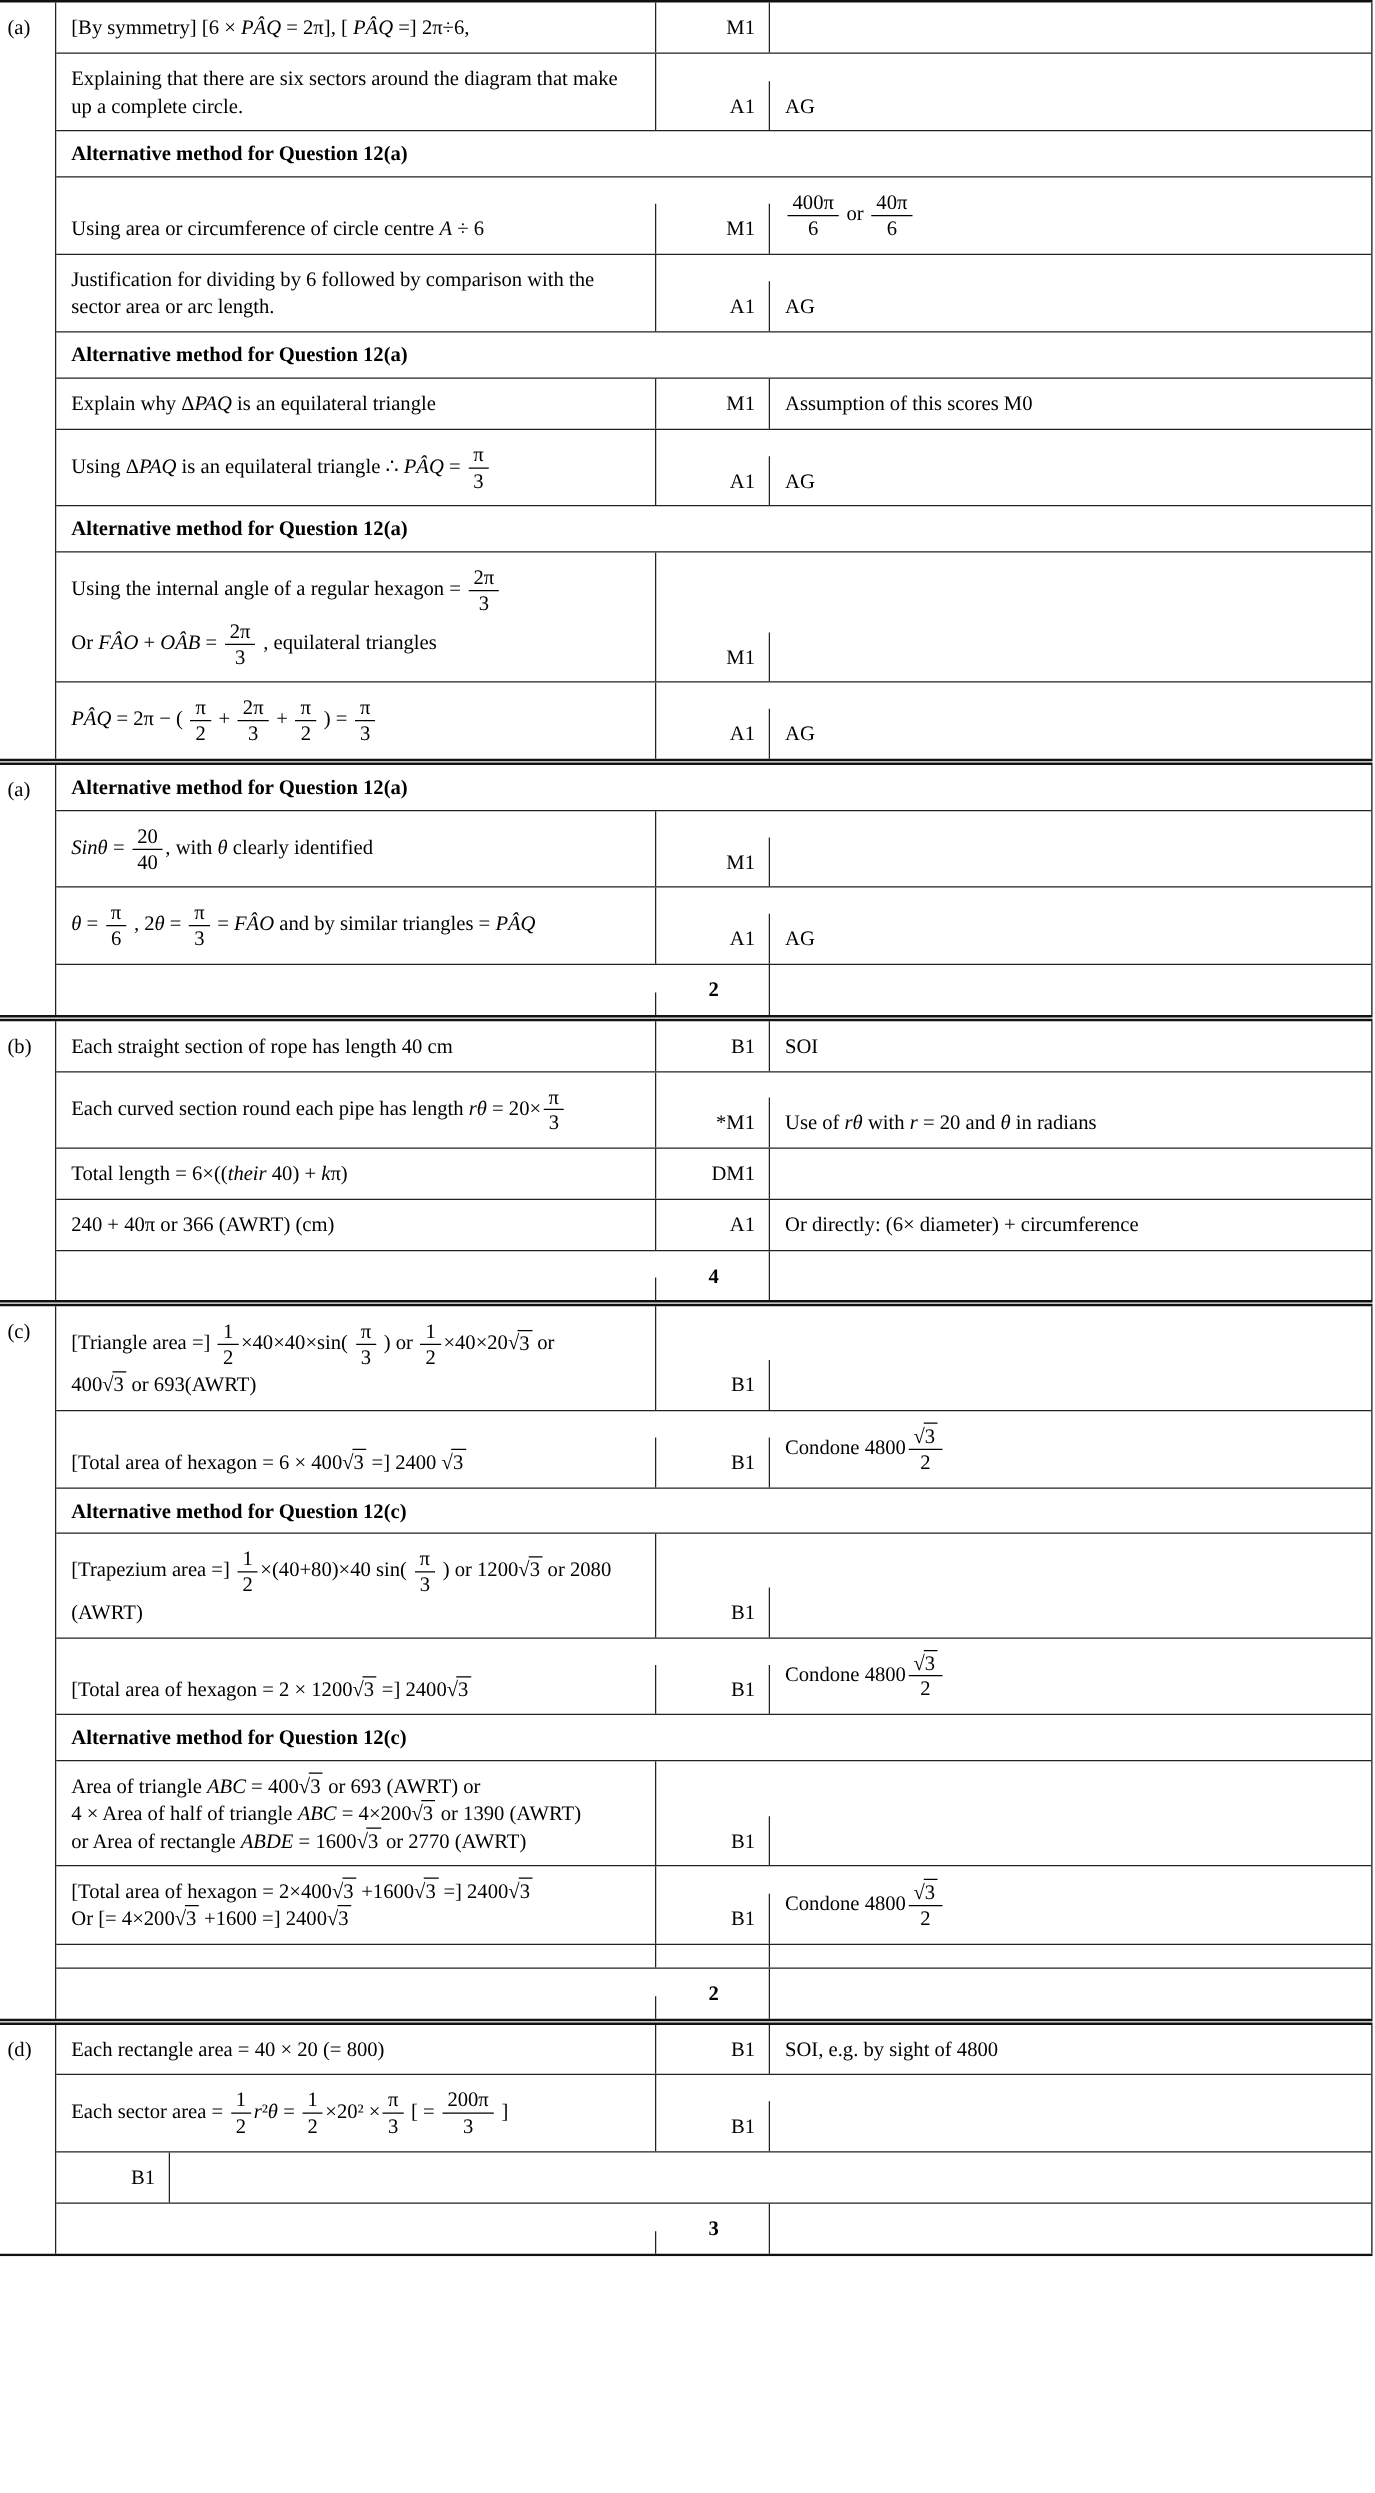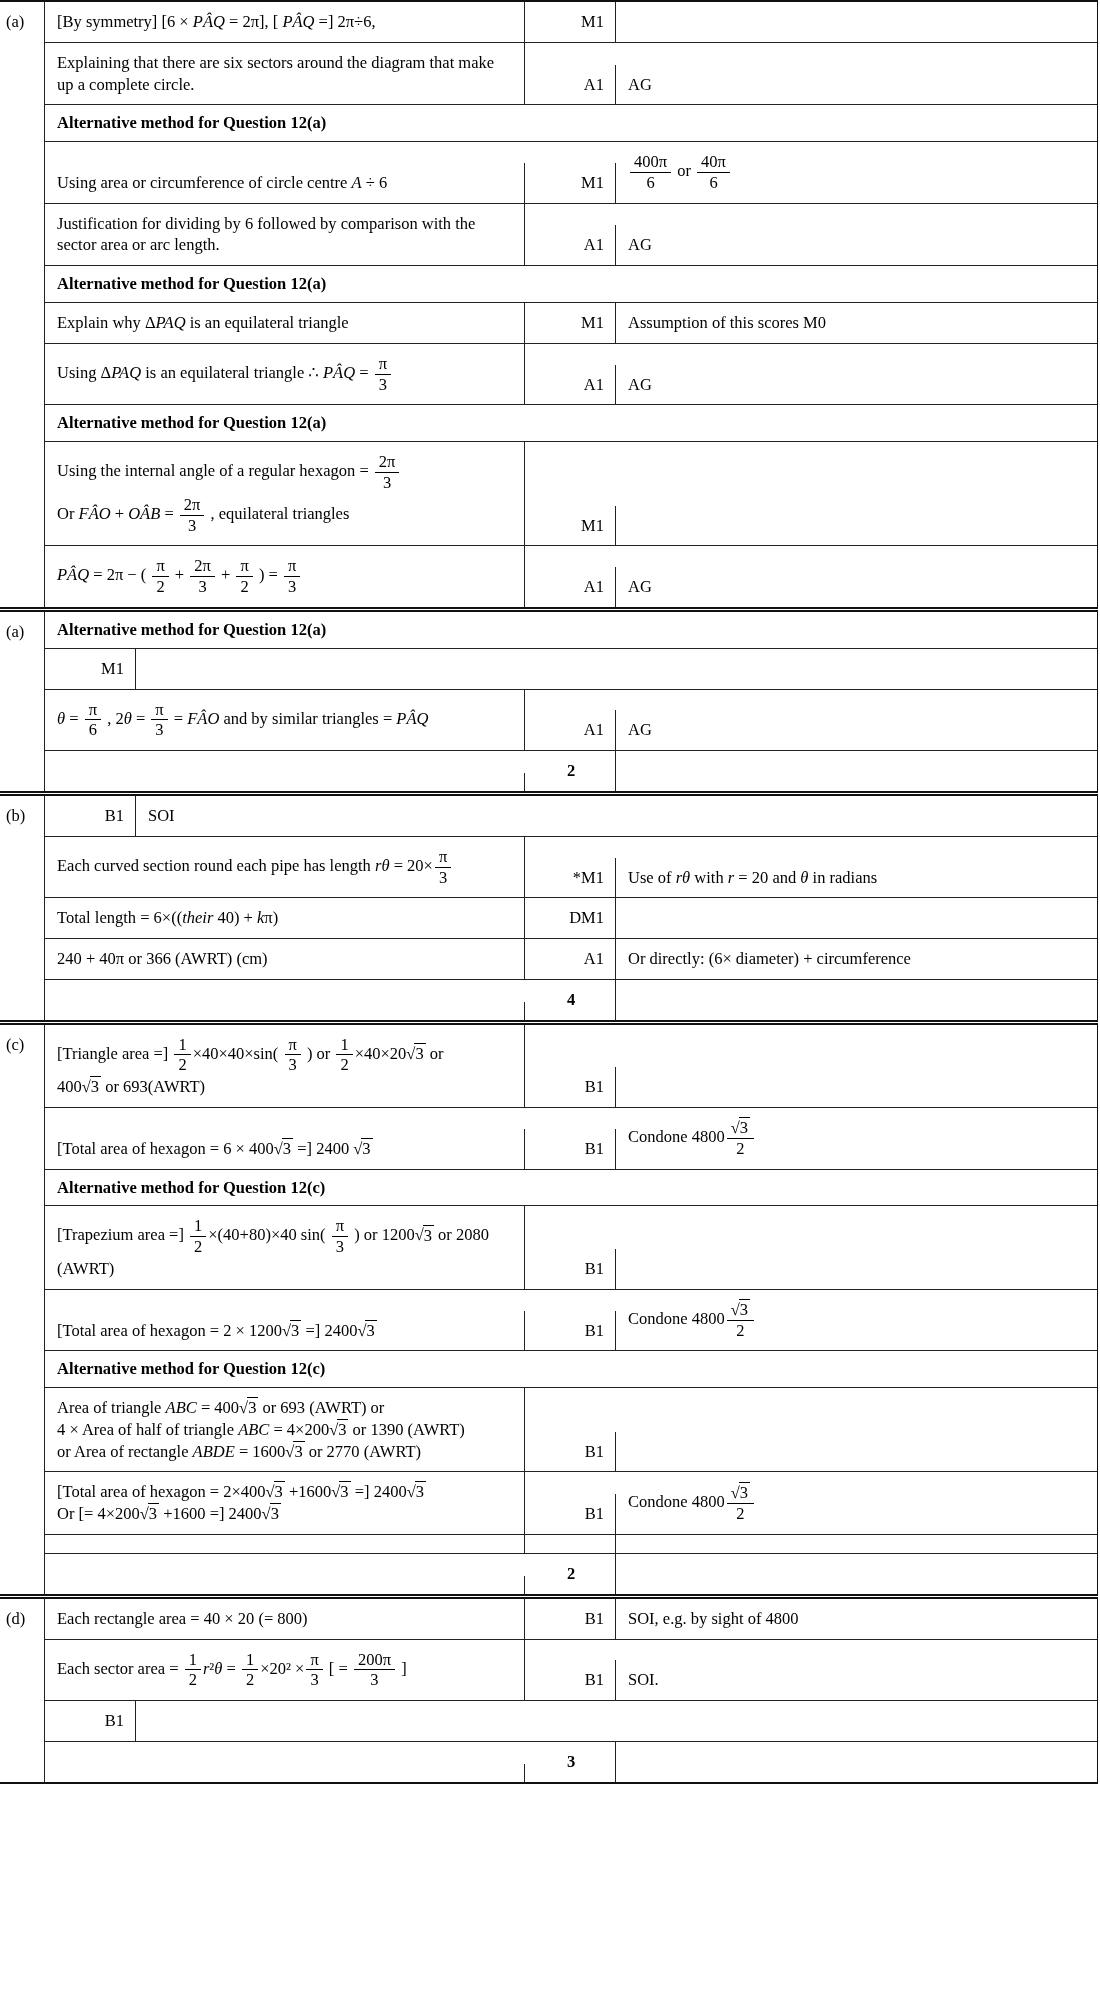--- a/index.html
+++ b/index.html
@@ -103,39 +103,41 @@
         </div>
       </div>
     </div>
     <div class="section">
       <div class="part-col">(a)</div>
       <div class="rows">
         <div class="row header-row">
           <div class="cell">Alternative method for Question 12(a)</div>
         </div>
         <div class="row">
+          <div class="cell desc"><i>Sin</i><i>θ</i> = <span class="frac"><span class="num">20</span><span class="den">40</span></span>, with <i>θ</i> clearly identified</div>
           <div class="cell mark">M1</div>
           <div class="cell guid"></div>
         </div>
         <div class="row">
           <div class="cell desc"><i>θ</i> = <span class="frac"><span class="num">π</span><span class="den">6</span></span> , 2<i>θ</i> = <span class="frac"><span class="num">π</span><span class="den">3</span></span> = <i>FÂO</i> and by similar triangles = <i>PÂQ</i></div>
           <div class="cell mark">A1</div>
           <div class="cell guid">AG</div>
         </div>
         <div class="row total-row">
           <div class="cell desc"></div>
           <div class="cell mark">2</div>
           <div class="cell guid"></div>
         </div>
       </div>
     </div>
     <div class="section">
       <div class="part-col">(b)</div>
       <div class="rows">
         <div class="row">
+          <div class="cell desc">Each straight section of rope has length 40 cm</div>
           <div class="cell mark">B1</div>
           <div class="cell guid">SOI</div>
         </div>
         <div class="row">
           <div class="cell desc">Each curved section round each pipe has length <i>rθ</i> = 20×<span class="frac"><span class="num">π</span><span class="den">3</span></span></div>
           <div class="cell mark">*M1</div>
           <div class="cell guid">Use of <i>rθ</i> with <i>r</i> = 20 and <i>θ</i> in radians</div>
         </div>
         <div class="row">
           <div class="cell desc">Total length = 6×((<i>their</i> 40) + <i>k</i>π)</div>
@@ -207,21 +209,20 @@
       <div class="part-col">(d)</div>
       <div class="rows">
         <div class="row">
           <div class="cell desc">Each rectangle area = 40 × 20 (= 800)</div>
           <div class="cell mark">B1</div>
           <div class="cell guid">SOI, e.g. by sight of 4800</div>
         </div>
         <div class="row">
           <div class="cell desc">Each sector area = <span class="frac"><span class="num">1</span><span class="den">2</span></span><i>r</i>²<i>θ</i> = <span class="frac"><span class="num">1</span><span class="den">2</span></span>×20² ×<span class="frac"><span class="num">π</span><span class="den">3</span></span> [ = <span class="frac"><span class="num">200π</span><span class="den">3</span></span> ]</div>
           <div class="cell mark">B1</div>
-          <div class="cell guid">SOI.</div>
         </div>
         <div class="row">
           <div class="cell mark">B1</div>
         </div>
         <div class="row total-row">
           <div class="cell desc"></div>
           <div class="cell mark">3</div>
           <div class="cell guid"></div>
         </div>
       </div>

